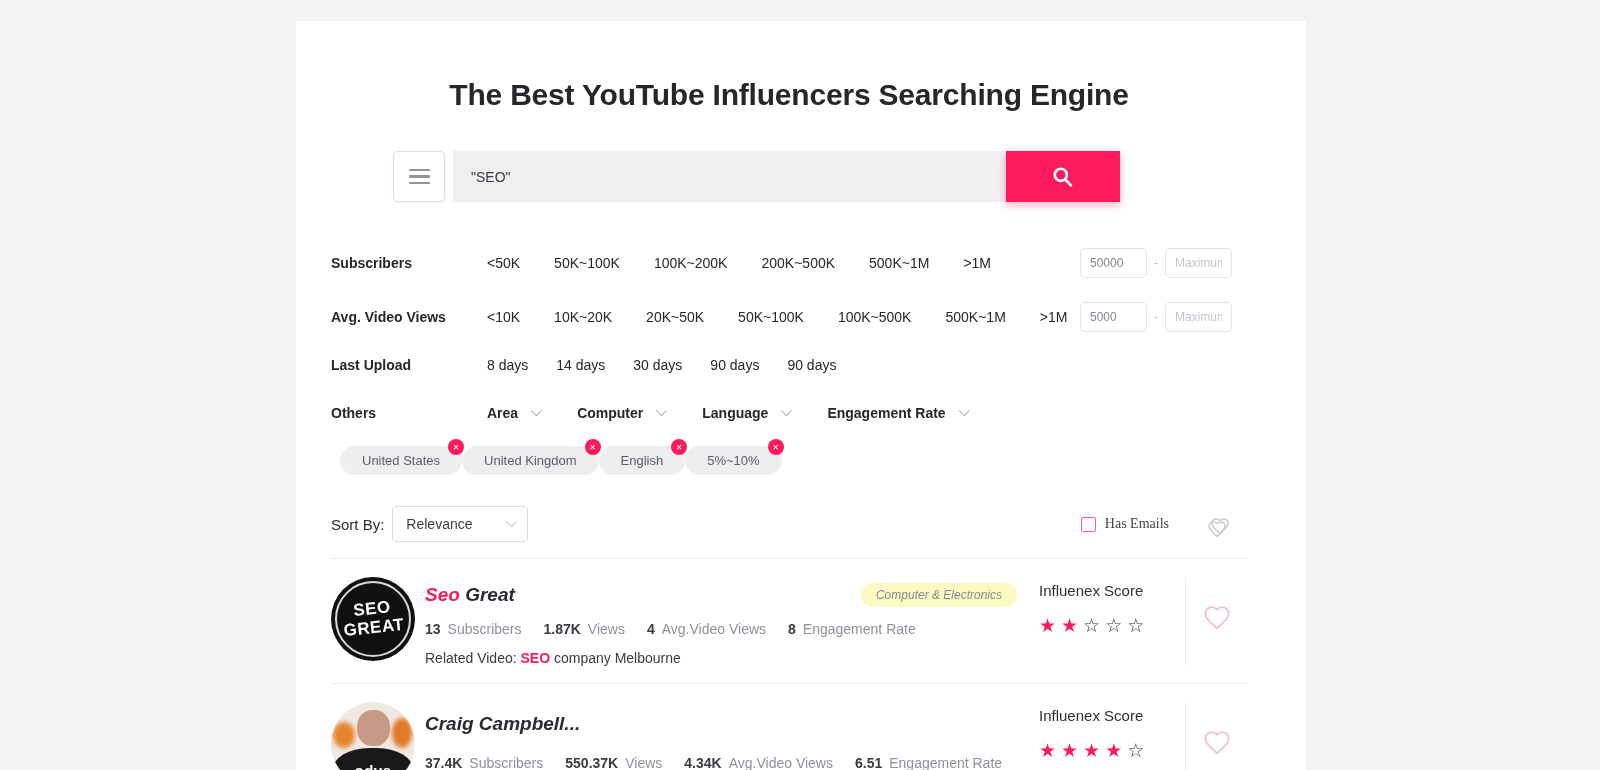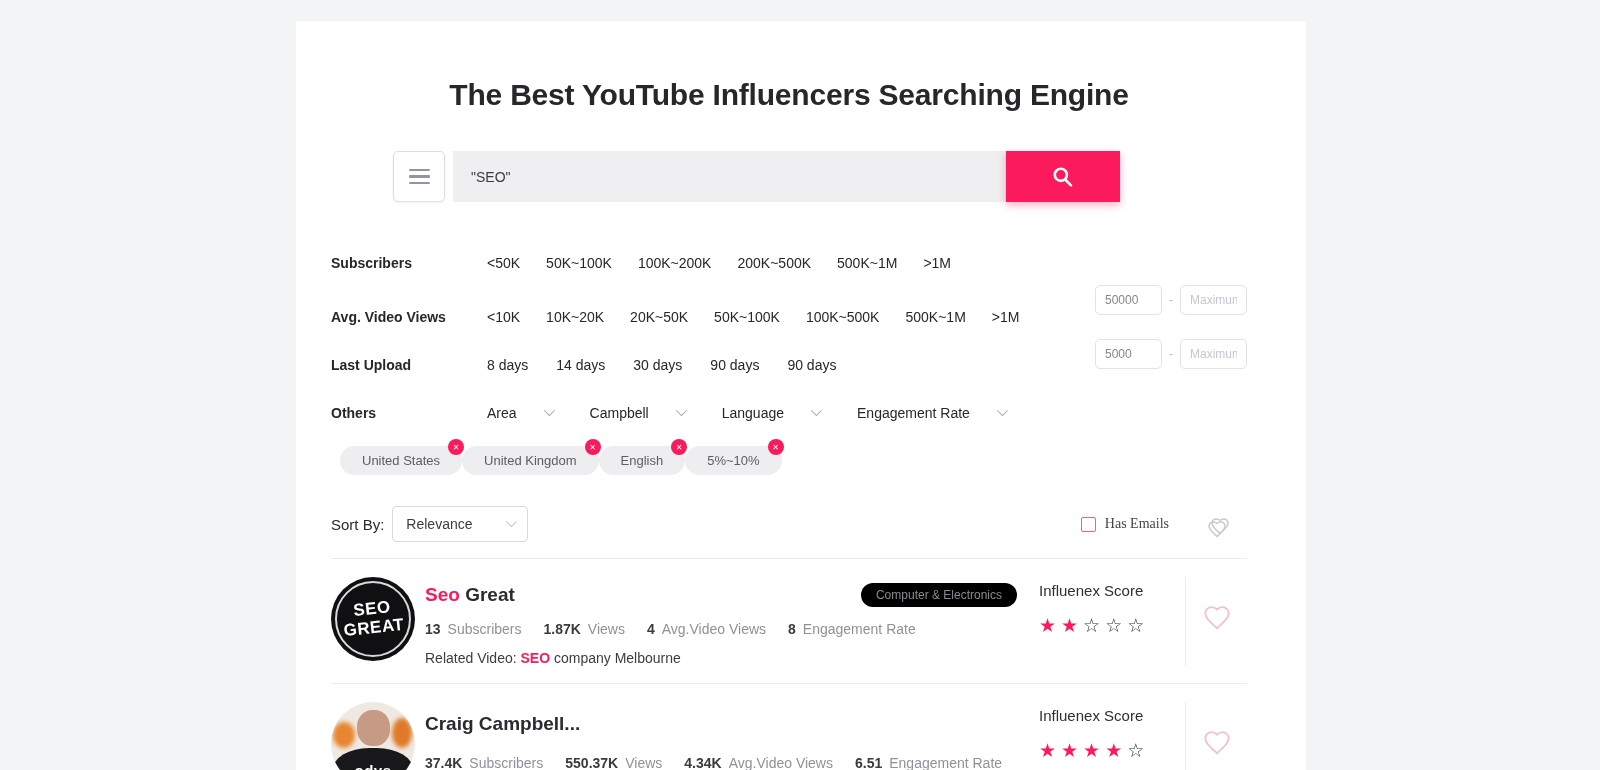--- a/index.html
+++ b/index.html
@@ -38,28 +38,28 @@
     width:114px; border:none; background:#fb1a5c; cursor:pointer;
     display:flex; align-items:center; justify-content:center;
     box-shadow:0 3px 8px rgba(251,26,92,.35);
   }
 
   
   .filters { margin-top:46px; }
   .f-row { display:flex; align-items:center; position:relative; margin-bottom:24px; min-height:30px; }
   .f-row.tight { margin-bottom:18px; }
   .f-label { width:156px; font-size:14px; font-weight:700; color:#26262c; flex:none; }
-  .opts { display:flex; align-items:center; gap:26px; }
+  .opts { display:flex; align-items:center; gap:34px; }
   .opts.days { gap:28px; }
   .opts.dd { gap:38px; }
   .opt { font-size:14px; font-weight:500; color:#26262c; cursor:pointer; white-space:nowrap; }
-  .dropdown { display:flex; align-items:center; gap:27px; font-size:14px; font-weight:400; color:#26262c; cursor:pointer; }
+  .dropdown { display:flex; align-items:center; gap:13px; font-size:14px; font-weight:700; color:#26262c; cursor:pointer; }
   .chev { width:8px; height:8px; border-right:1.5px solid #aaaab4; border-bottom:1.5px solid #aaaab4;
           transform:rotate(45deg) translateY(-2px); margin-top:-3px; }
-  .range { position:absolute; right:0; top:50%; transform:translateY(-50%); display:flex; align-items:center; gap:7px;margin-top:37px; }
+  .range { position:absolute; right:15px; top:50%; transform:translateY(-50%); display:flex; align-items:center; gap:7px; }
   .range input {
     width:67px; height:30px; border:1px solid #e2e2ea; border-radius:5px;
     font-size:12px; color:#85858f; padding:0 9px; outline:none;
     font-family:"Liberation Sans","DejaVu Sans",sans-serif;
   }
   .range input::placeholder { color:#c6c6d2; }
   .range .dash { color:#b9b9c2; font-size:12px; }
 
   
   .tags { display:flex; margin:4px 0 0 9px; }
@@ -96,25 +96,25 @@
     color:#fff; font-weight:700; font-size:17px; line-height:1.1; letter-spacing:.5px; transform:rotate(-6deg);
   }
   .avatar2 { background:#efe9e2; }
   .avatar2 .spot1 { position:absolute; left:2px; top:20px; width:22px; height:26px; background:#e8862f; border-radius:50%; filter:blur(2px); }
   .avatar2 .spot2 { position:absolute; right:3px; top:16px; width:20px; height:30px; background:#e07a2a; border-radius:50%; filter:blur(2px); }
   .avatar2 .head { position:absolute; left:26px; top:8px; width:33px; height:36px; background:#c69a84; border-radius:46%; }
   .avatar2 .body { position:absolute; left:2px; bottom:-10px; width:80px; height:48px; background:#19191c; border-radius:45% 45% 50% 50%; }
   .avatar2 .av-txt2 { position:absolute; bottom:7px; width:100%; text-align:center; color:#fff; font-weight:700; font-size:15px; letter-spacing:.5px; }
 
   .card-main { flex:1; min-width:0; margin-left:10px; }
-  .name-row { display:flex; align-items:center; margin-top:6px; }
+  .name-row { display:flex; align-items:center; margin-top:6px;font-style:italic; }
   .name { font-size:19px; font-weight:700; color:#2a2a30; cursor:pointer; }
   .name .hl { color:#fb1a5c; }
   .cat-badge {
-    margin-left:auto; margin-right:22px; background:#000000; border-radius:12px;
+    margin-left:auto; margin-right:22px; background:#fef9c3; border-radius:12px;
     height:24px; display:flex; align-items:center; padding:0 15px;
     font-size:12px; color:#8a8a92; white-space:nowrap;
   }
   .stats { display:flex; gap:22px; margin-top:14px; }
   .stat { display:flex; gap:7px; font-size:14px; white-space:nowrap;align-items:flex-end; }
   .stat-value { color:#3a3a40; font-weight:600; }
   .stat-label { color:#90909a; }
   .related { margin-top:13px; font-size:14px; color:#3c3c42; }
   .related .hl { color:#fb1a5c; font-weight:700; }
 
@@ -201,21 +201,21 @@
       </div>
 
       <div class="f-row tight">
         <div class="f-label">Others</div>
         <div class="opts dd">
             <span class="dropdown">
             <span>Area</span>
             <span class="chev"></span>
           </span>
             <span class="dropdown">
-            <span>Campbell</span>
+            <span>Computer</span>
             <span class="chev"></span>
           </span>
             <span class="dropdown">
             <span>Language</span>
             <span class="chev"></span>
           </span>
             <span class="dropdown">
             <span>Engagement Rate</span>
             <span class="chev"></span>
           </span>

